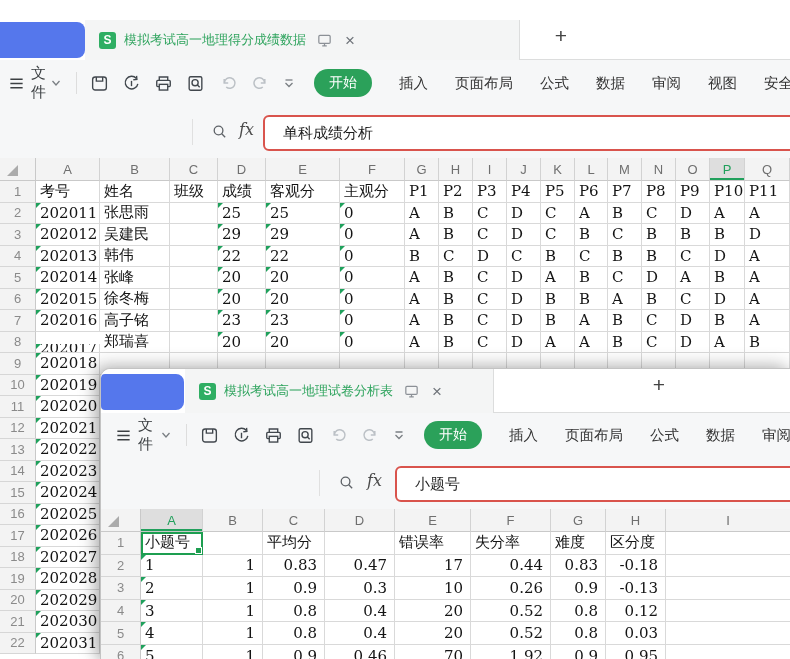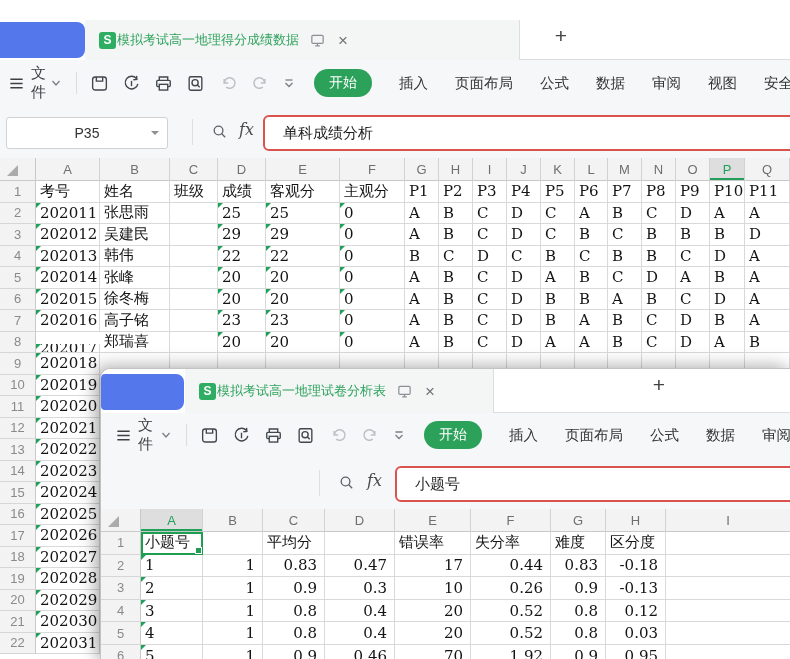--- a/index.html
+++ b/index.html
@@ -15,21 +15,21 @@
   #win-front .tabbar{top:0;height:44px;}
   .blue-corner{position:absolute;background:#5577ec;border-radius:0 8px 8px 0;}
   #win-back .blue-corner{left:0;top:2px;width:85px;height:36px;}
   #win-front .blue-corner{left:0;top:5px;width:83px;height:36px;border-radius:4px 8px 8px 4px;}
   .doc-tab{position:absolute;top:0;bottom:0;background:#f4f5f5;border-right:1px solid #dcdddd;
            display:flex;align-items:center;}
   #win-back .doc-tab{left:85px;width:434px;}
   #win-front .doc-tab{left:84px;width:308px;}
   .s-logo{width:17px;height:17px;background:#2fae63;border-radius:3px;color:#fff;font-size:12px;font-weight:bold;
           display:inline-flex;align-items:center;justify-content:center;margin-left:14px;flex:0 0 auto;}
-  .tab-title{color:#2fa45e;font-size:13px;margin-left:1px;white-space:nowrap;}
+  .tab-title{color:#2fa45e;font-size:13px;margin-left:8px;white-space:nowrap;}
   .tab-ico{margin-left:10px;display:inline-flex;align-items:center;color:#8b9096;}
   .tab-close{font-size:17px;color:#6f747a;margin-left:12px;line-height:1;}
   .newtab{position:absolute;top:4px;font-size:21px;color:#444;width:26px;text-align:center;}
   #win-back .newtab{left:548px;}
   #win-front .newtab{left:545px;}
   .tabline{position:absolute;bottom:0;height:1px;background:#dcdddd;}
   #win-back .tabline{left:519px;right:0;}
   #win-front .tabline{left:392px;right:0;}
   
   .toolbar{position:absolute;left:0;right:0;background:#f6f7f8;display:flex;align-items:center;border-bottom:1px solid #ececec;}
@@ -173,24 +173,20 @@
         <span class="menu-item">页面布局</span>
         <span class="menu-item">公式</span>
         <span class="menu-item">数据</span>
         <span class="menu-item">审阅</span>
         <span class="menu-item">视图</span>
         <span class="menu-item">安全</span>
       </div>
   </div>
 
   <div class="fbar">
-    <div class="namebox">
-      <span>P35</span>
-      <span class="nb-dd"></span>
-    </div>
     <div class="vdiv2"></div>
     <span class="mag">
       <svg width="17" height="17" viewBox="0 0 18 18" fill="none" stroke="#5f6368" stroke-width="1.4">
           <circle cx="8" cy="8" r="4.6"></circle>
           <path d="M11.4 11.4 L15 15"></path>
         </svg>
     </span>
     <span class="fx">fx</span>
     <div class="redinput">
       <span>单科成绩分析</span>

